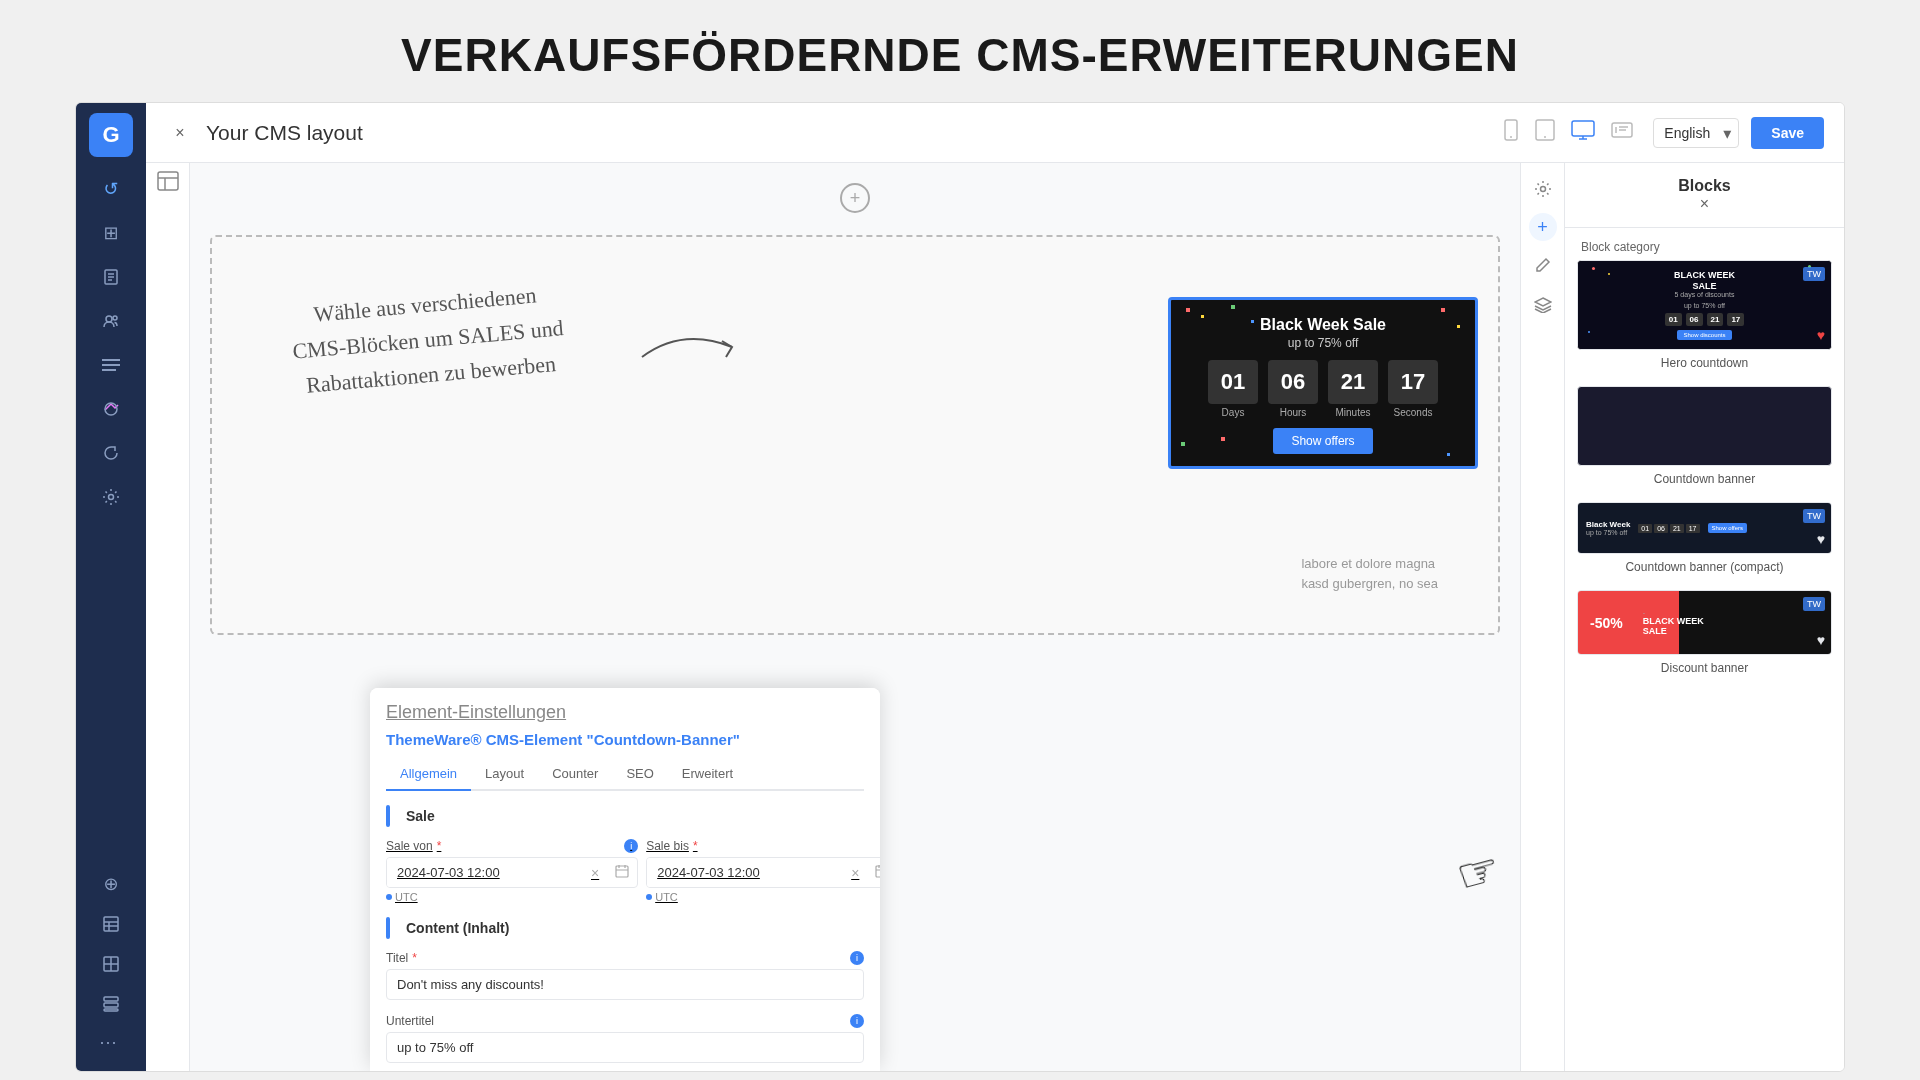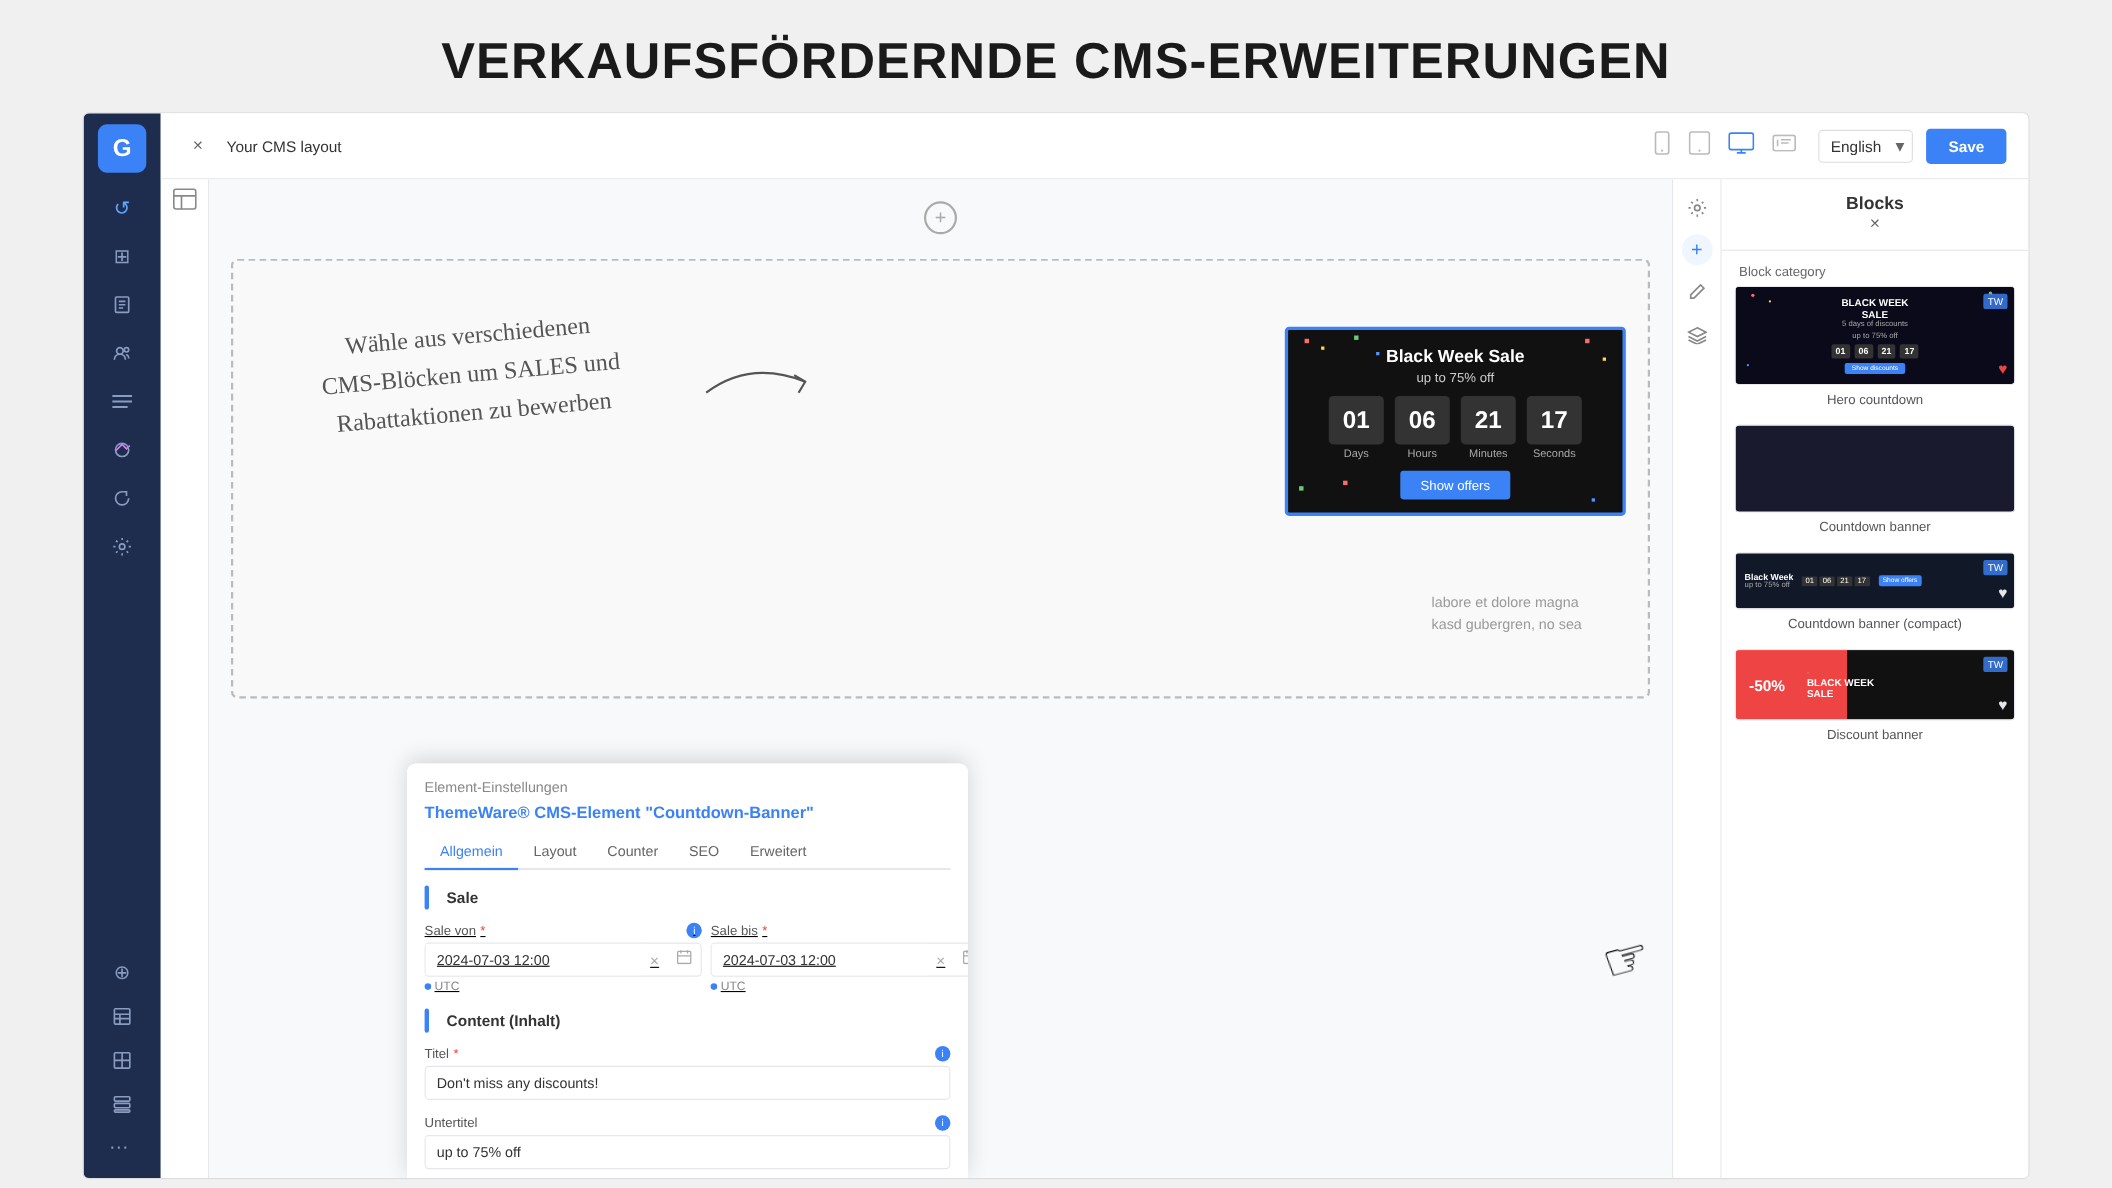--- a/index.html
+++ b/index.html
@@ -99,21 +99,21 @@
       height: 28px;
       display: flex;
       align-items: center;
       justify-content: center;
       cursor: pointer;
       color: #666;
       font-size: 16px;
       margin-right: 12px;
     }
     .top-bar-title {
-      font-size: 14px;
+      font-size: 21px;
       font-weight: 500;
       color: #333;
       flex: 1;
     }
     .device-icons {
       display: flex;
       gap: 16px;
       align-items: center;
       margin-right: 20px;
     }
@@ -503,23 +503,24 @@
       border-radius: 8px 8px 0 0;
       box-shadow: 0 -4px 20px rgba(0,0,0,0.15);
       z-index: 100;
       overflow: hidden;
     }
     .element-settings-header {
       padding: 14px 16px 0;
       background: white;
     }
     .element-settings-title {
-      font-size: 13px;
+      font-size: 18px;
       color: #888;
       margin-bottom: 8px;
+      text-decoration: underline;
     }
     .element-settings-name {
       font-size: 15px;
       font-weight: 600;
       color: #3b82f6;
       margin-bottom: 10px;
     }
     .element-settings-tabs {
       display: flex;
       gap: 0;
@@ -845,21 +846,21 @@
                     <div class="countdown-label">Minutes</div>
                   </div>
                   <div class="countdown-unit">
                     <div class="countdown-num">17</div>
                     <div class="countdown-label">Seconds</div>
                   </div>
                 </div>
                 <button class="show-offers-btn">Show offers</button>
               </div>
 
-              <div style="position:absolute; bottom:56px; right:60px; font-size:13px; color:#999; line-height:1.5;">
+              <div style="position:absolute; bottom:40px; right:60px; font-size:13px; color:#999; line-height:1.5;">
                 labore et dolore magna<br>kasd gubergren, no sea
               </div>
             </div>
 
           </div>
 
           <div class="element-settings">
             <div class="element-settings-header">
               <div class="element-settings-title">Element-Einstellungen</div>
               <div class="element-settings-name">ThemeWare® CMS-Element "Countdown-Banner"</div>

